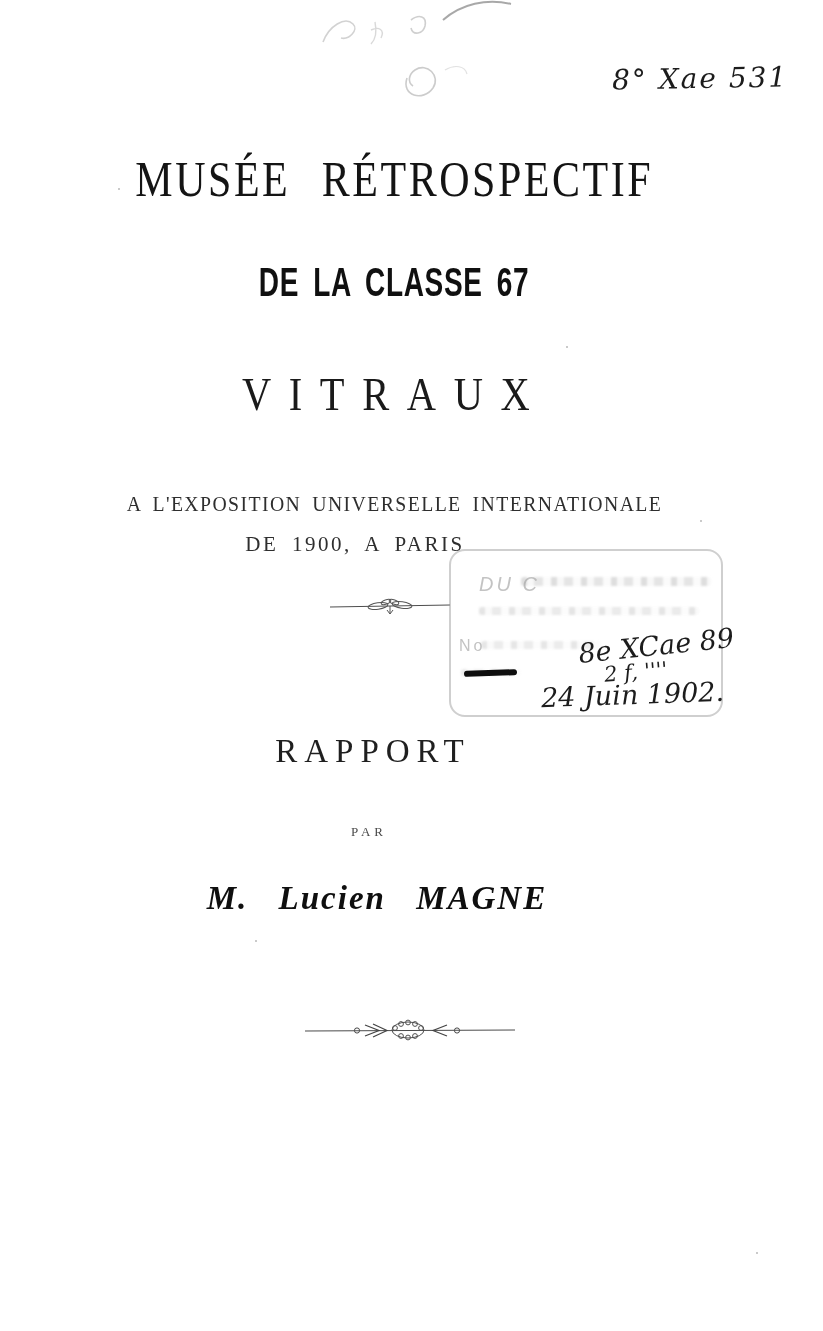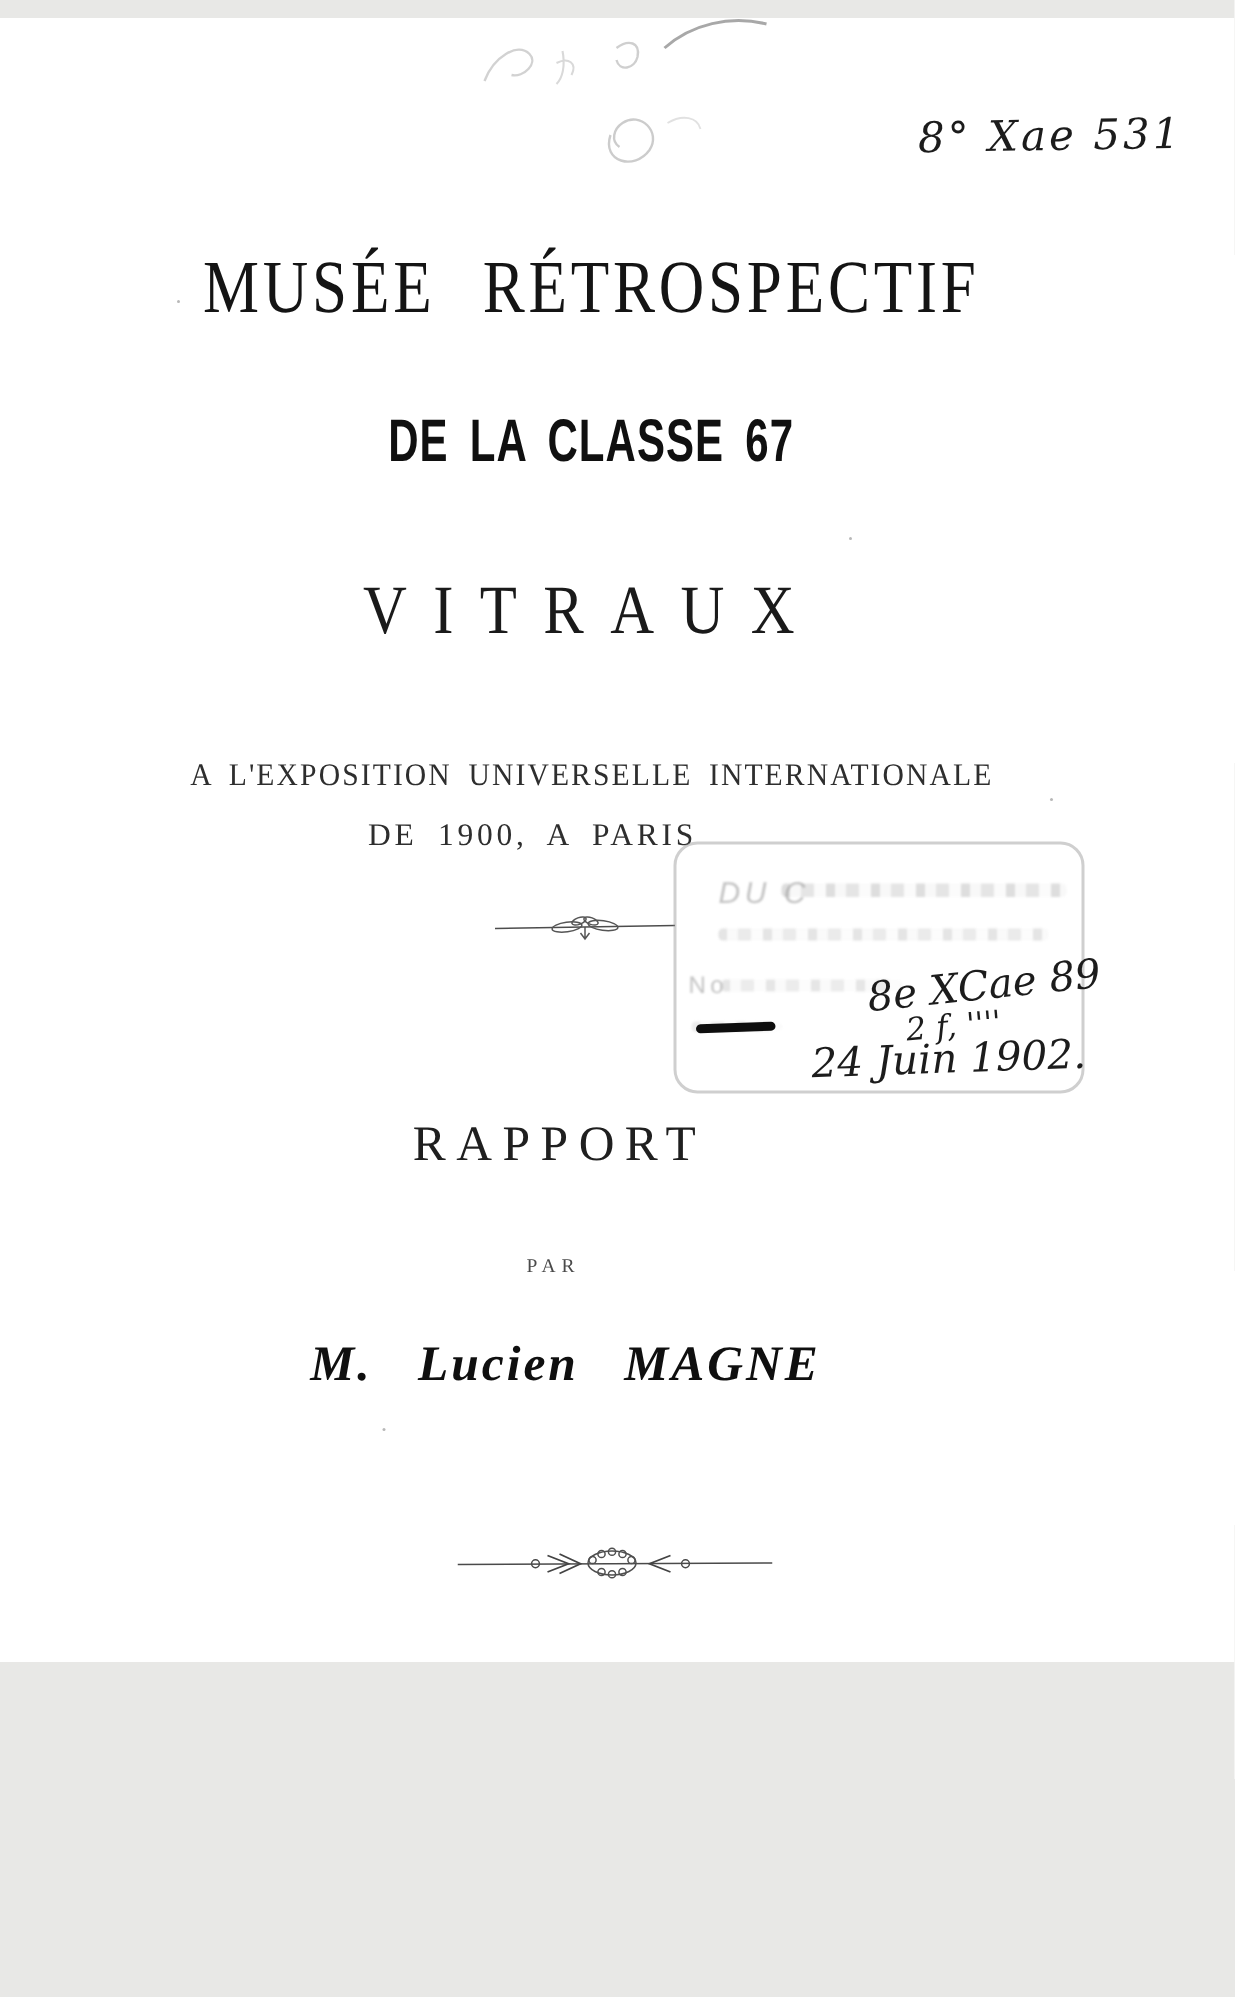--- a/index.html
+++ b/index.html
@@ -2,22 +2,22 @@
 <html><head>
 <meta charset="utf-8">
 <style>
   html,body{margin:0;padding:0;}
   body{
     background:#e8e8e6;
     font-family:"Liberation Serif", serif;
   }
   .page{
     position:relative;
-    width:823px;height:1096px;
-    margin:12px auto;
+    width:823px;height:1331px;
+    margin:0 auto;
     background:#ffffff;
     overflow:hidden;
     color:#161616;
   }
   .abs{position:absolute;}
   .center-line{
     left:0;width:790px;
     text-align:center;
     white-space:nowrap;
   }

